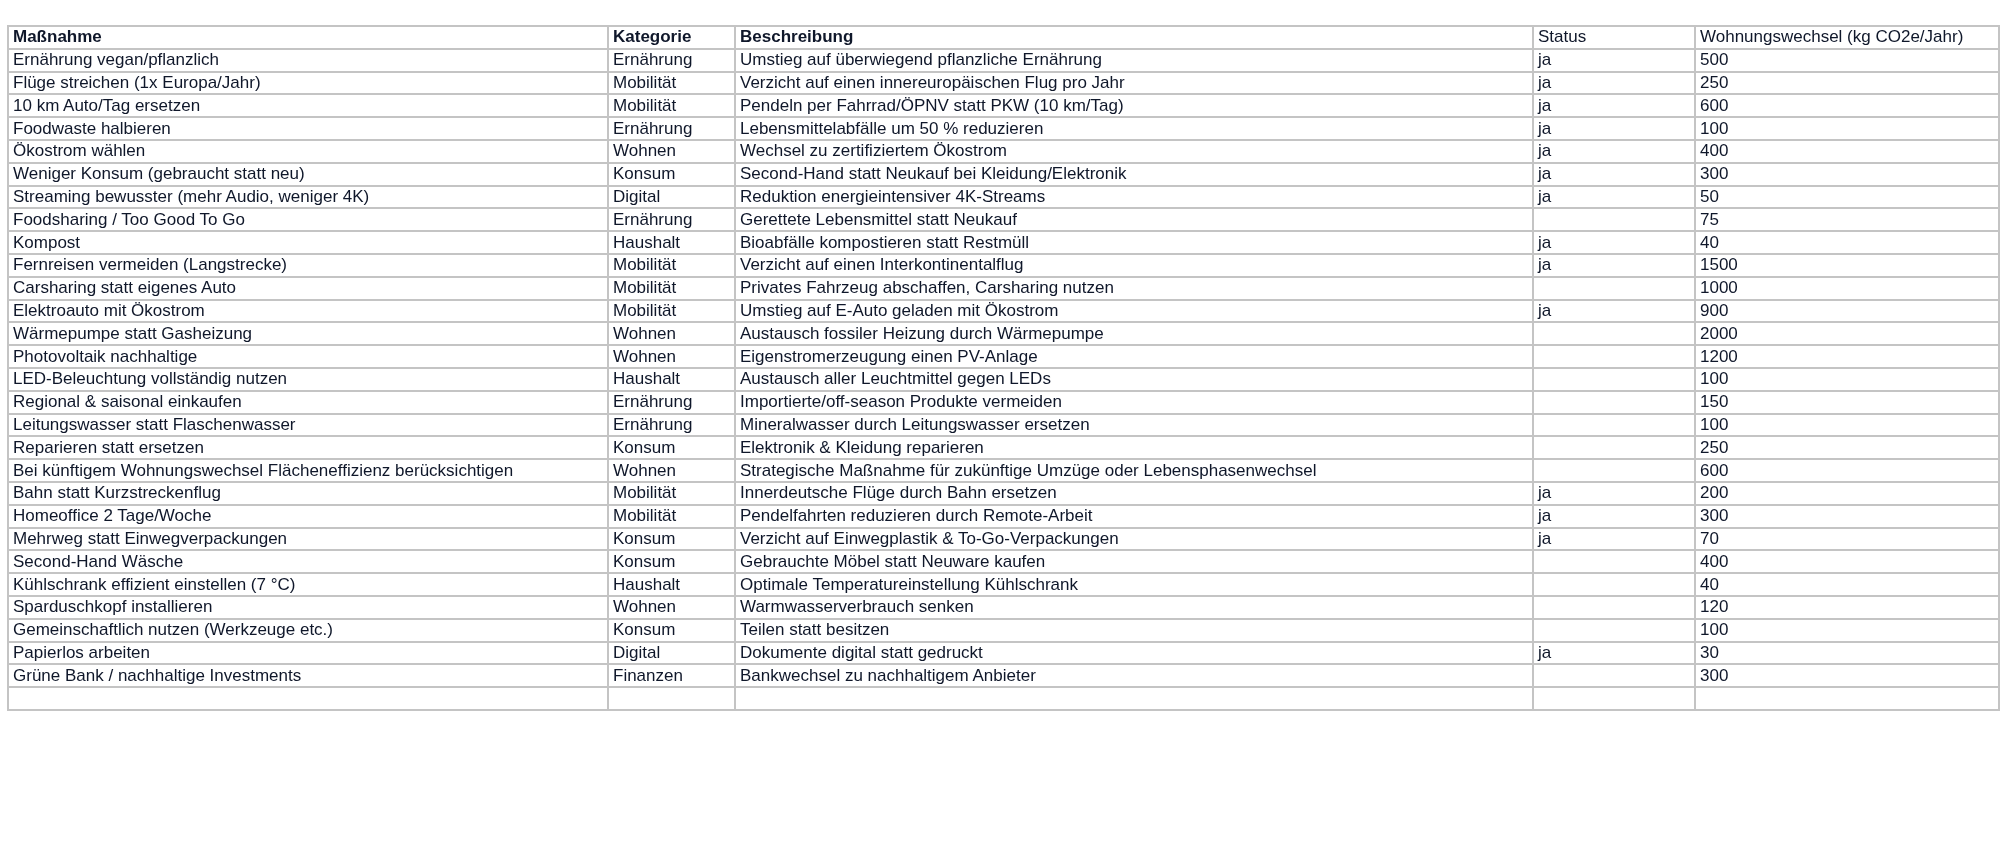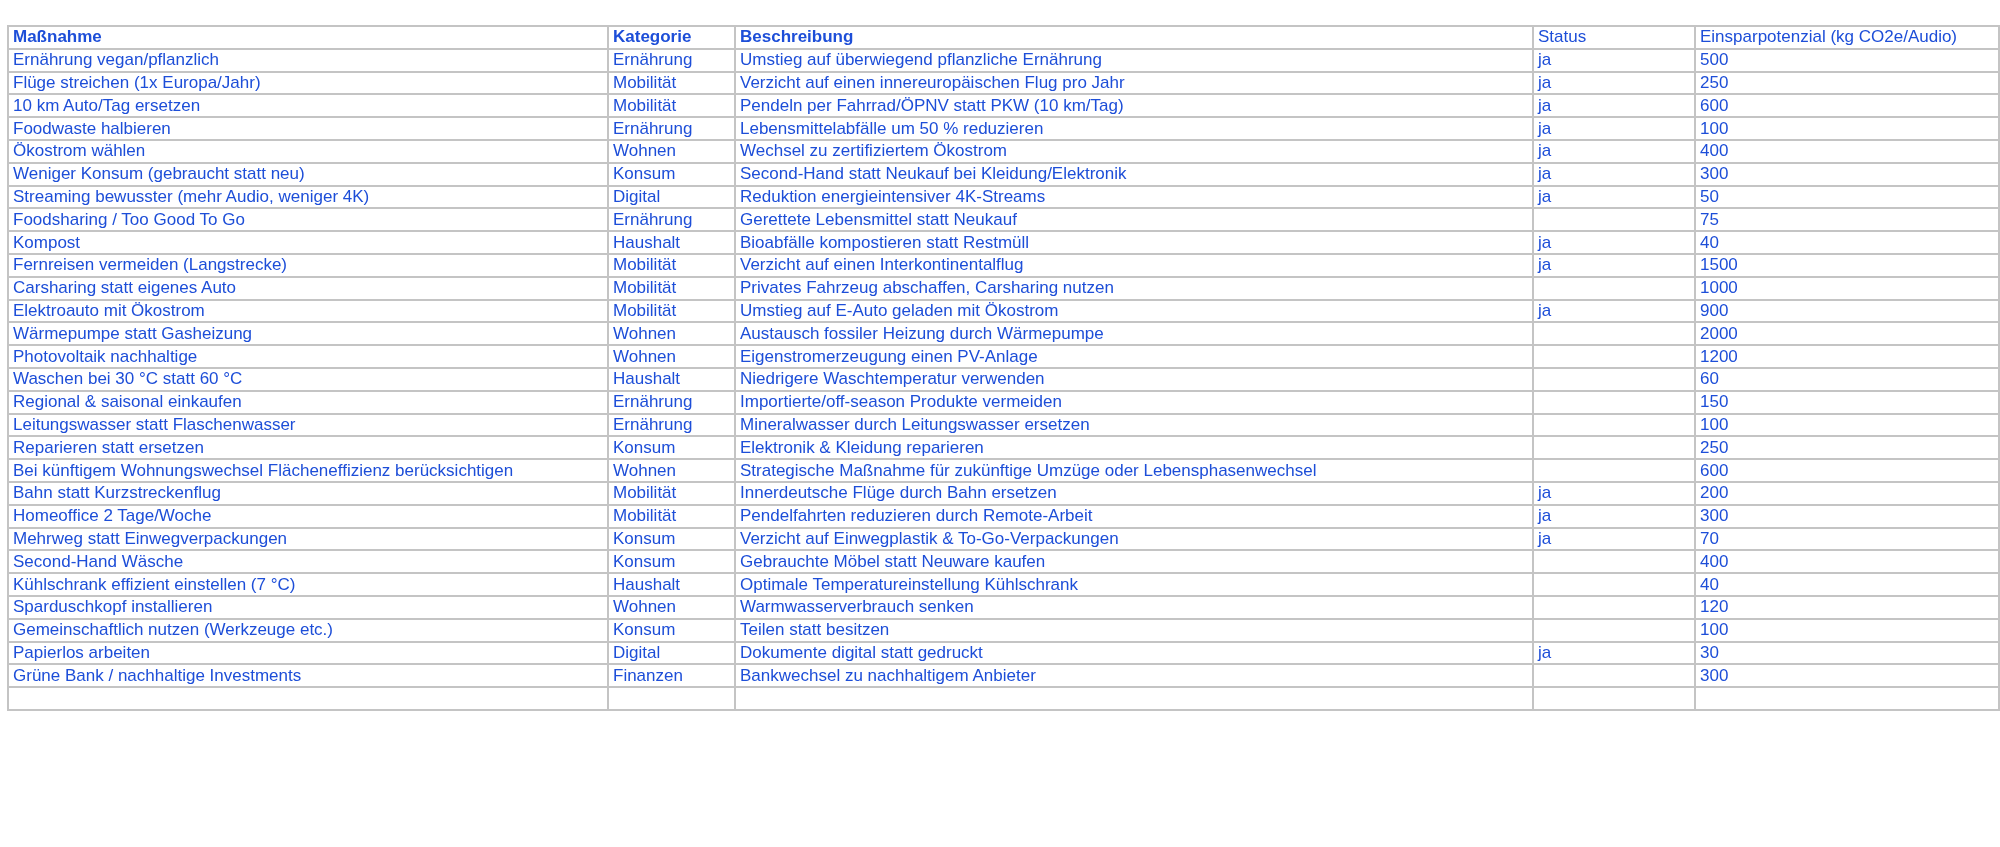--- a/index.html
+++ b/index.html
@@ -3,21 +3,21 @@
 <meta charset="utf-8">
 <style>
   html, body { margin: 0; padding: 0; background: #ffffff; }
   body { width: 2000px; height: 847px; overflow: hidden; position: relative; }
   .sheet {
     position: absolute; left: 7px; top: 25px;
     border-collapse: collapse;
     table-layout: fixed;
     font-family: "Liberation Sans", sans-serif;
     font-size: 17px;
-    color: #1d4ed8;
+    color: #0f172a;
   }
   .sheet td, .sheet th {
     border: 2px solid #c4c4c4;
     height: 20.8px;
     padding: 0 4px;
     white-space: nowrap;
     overflow: hidden;
     text-align: left;
     vertical-align: middle;
     line-height: 20px;
@@ -40,21 +40,21 @@
       <col class="c3">
       <col class="c4">
       <col class="c5">
   </colgroup>
   <thead>
     <tr id="header-row">
         <th class="bold">Maßnahme</th>
         <th class="bold">Kategorie</th>
         <th class="bold">Beschreibung</th>
         <th>Status</th>
-        <th>Einsparpotenzial (kg CO2e/Audio)</th>
+        <th>Wohnungswechsel (kg CO2e/Jahr)</th>
       </tr>
   </thead>
   <tbody id="table-body">
       <tr>
         <td>Ernährung vegan/pflanzlich</td>
         <td>Ernährung</td>
         <td>Umstieg auf überwiegend pflanzliche Ernährung</td>
         <td>ja</td>
         <td>500</td>
       </tr>
@@ -143,25 +143,25 @@
         <td>2000</td>
       </tr>
       <tr>
         <td>Photovoltaik nachhaltige</td>
         <td>Wohnen</td>
         <td>Eigenstromerzeugung einen PV-Anlage</td>
         <td></td>
         <td>1200</td>
       </tr>
       <tr>
-        <td>Waschen bei 30 °C statt 60 °C</td>
+        <td>LED-Beleuchtung vollständig nutzen</td>
         <td>Haushalt</td>
-        <td>Niedrigere Waschtemperatur verwenden</td>
-        <td></td>
-        <td>60</td>
+        <td>Austausch aller Leuchtmittel gegen LEDs</td>
+        <td></td>
+        <td>100</td>
       </tr>
       <tr>
         <td>Regional &amp; saisonal einkaufen</td>
         <td>Ernährung</td>
         <td>Importierte/off-season Produkte vermeiden</td>
         <td></td>
         <td>150</td>
       </tr>
       <tr>
         <td>Leitungswasser statt Flaschenwasser</td>

